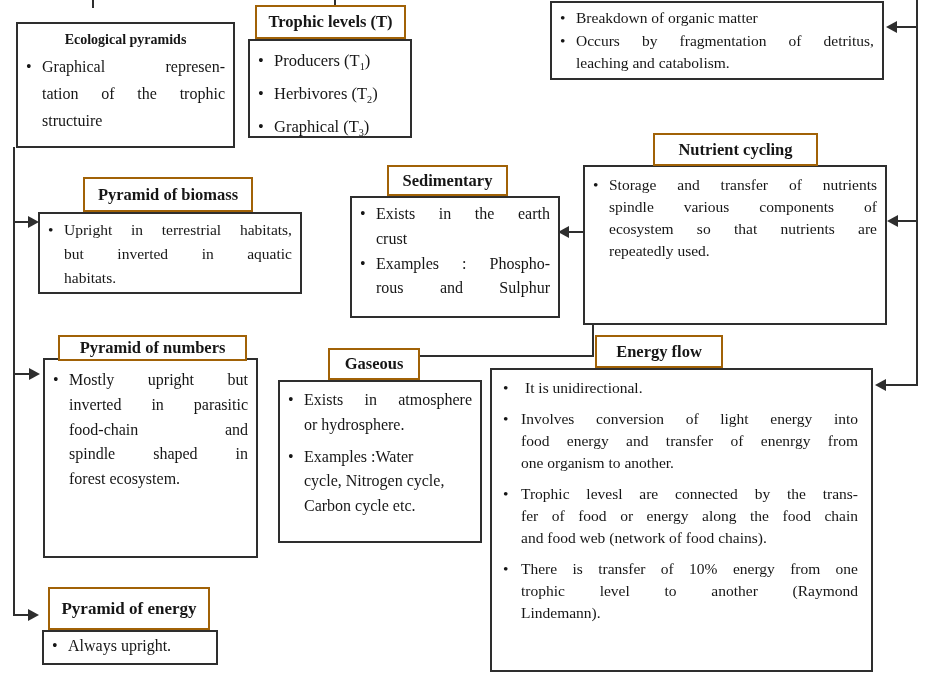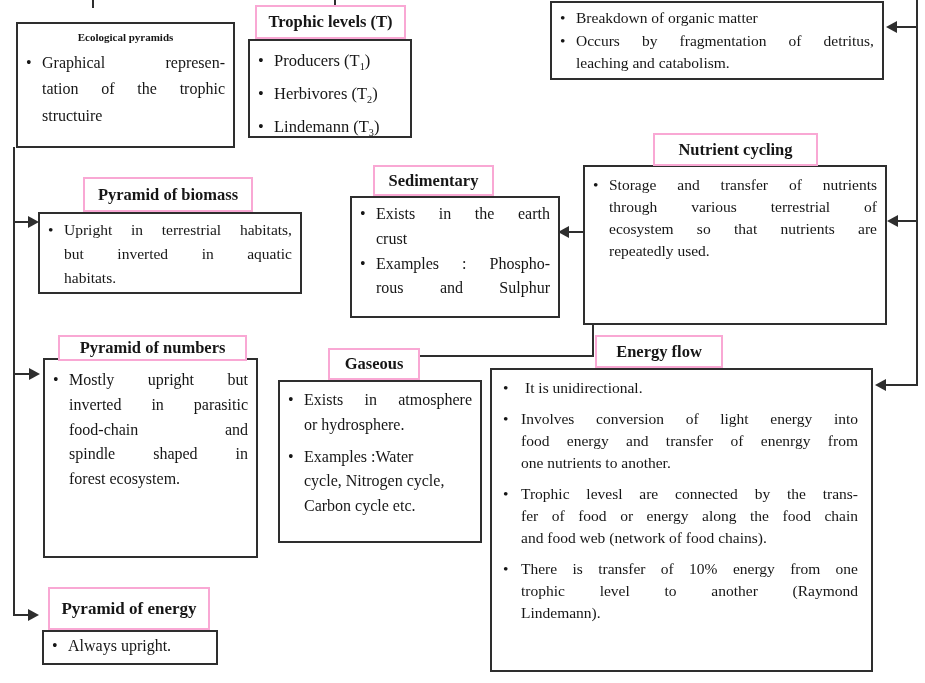--- a/index.html
+++ b/index.html
@@ -7,25 +7,25 @@
     position:relative;width:925px;height:683px;background:#ffffff;
     font-family:"Liberation Serif","DejaVu Serif",serif;
     color:#161616;overflow:hidden;
   }
   .box{
     position:absolute;background:#ffffff;border:2px solid #2e2e2e;
     box-sizing:border-box;z-index:2;padding:4px 8px 4px 8px;
     font-size:15.5px;line-height:1.42;
   }
   .titlebox{
-    position:absolute;background:#ffffff;border:2px solid #f9a8d4;
+    position:absolute;background:#ffffff;border:2px solid #a16207;
     box-sizing:border-box;z-index:4;display:flex;align-items:center;justify-content:center;
     font-weight:bold;font-size:16.5px;text-align:center;padding:1px 4px;
   }
-  .btitle{font-weight:bold;font-size:11px;text-align:center;margin:2px 0 4px 0;}
+  .btitle{font-weight:bold;font-size:14px;text-align:center;margin:2px 0 4px 0;}
   .bullet-item{display:flex;margin:0 0 7px 0;}
   .bullet{flex:0 0 16px;text-align:left;}
   .btext{flex:1;min-width:0;}
   .jline{text-align:justify;text-align-last:justify;}
   .wide{line-height:1.55;}
   .eco-text{line-height:1.68;font-size:16px;}
   .titem{display:flex;margin:0 0 7px 0;font-size:16.5px;}
   .titem sub{font-size:0.62em;}
   .h{position:absolute;height:2px;background:#2e2e2e;z-index:1;}
   .v{position:absolute;width:2px;background:#2e2e2e;z-index:1;}
@@ -60,21 +60,21 @@
     <div class="titem">
       <span class="bullet">•</span>
       <span><span>Producers (T</span><sub>1</sub><span>)</span></span>
     </div>
     <div class="titem">
       <span class="bullet">•</span>
       <span><span>Herbivores (T</span><sub>2</sub><span>)</span></span>
     </div>
     <div class="titem">
       <span class="bullet">•</span>
-      <span><span>Lindemann (T</span><sub>3</sub><span>)</span></span>
+      <span><span>Graphical (T</span><sub>3</sub><span>)</span></span>
     </div>
   </div>
 
   <div class="box" style="left:550px;top:1px;width:334px;height:79px;">
     <div class="bullet-item" style="margin-bottom:1px;">
       <span class="bullet">•</span>
       <div class="btext">
         <div>Breakdown of organic matter</div>
       </div>
     </div>
@@ -88,28 +88,28 @@
   </div>
 
   <div class="titlebox" style="left:653px;top:133px;width:165px;height:33px;">
     <span>Nutrient cycling</span>
   </div>
   <div class="box" style="left:583px;top:165px;width:304px;height:160px;padding-top:7px;">
     <div class="bullet-item">
       <span class="bullet">•</span>
       <div class="btext">
         <div class="jline">Storage and transfer of nutrients</div>
-        <div class="jline">through various terrestrial of</div>
+        <div class="jline">spindle various components of</div>
         <div class="jline">ecosystem so that nutrients are</div>
         <div>repeatedly used.</div>
       </div>
     </div>
   </div>
 
-  <div class="titlebox" style="left:373px;top:165px;width:121px;height:31px;">
+  <div class="titlebox" style="left:387px;top:165px;width:121px;height:31px;">
     <span>Sedimentary</span>
   </div>
   <div class="box wide" style="left:350px;top:196px;width:210px;height:122px;font-size:16px;">
     <div class="bullet-item" style="margin-bottom:0;">
       <span class="bullet">•</span>
       <div class="btext">
         <div class="jline">Exists in the earth</div>
         <div>crust</div>
       </div>
     </div>
@@ -181,21 +181,21 @@
       <span class="bullet" style="flex-basis:22px;">•</span>
       <div class="btext">
         <div>It is unidirectional.</div>
       </div>
     </div>
     <div class="bullet-item" style="margin-bottom:9px;">
       <span class="bullet" style="flex-basis:18px;">•</span>
       <div class="btext">
         <div class="jline">Involves conversion of light energy into</div>
         <div class="jline">food energy and transfer of enenrgy from</div>
-        <div>one nutrients to another.</div>
+        <div>one organism to another.</div>
       </div>
     </div>
     <div class="bullet-item" style="margin-bottom:9px;">
       <span class="bullet" style="flex-basis:18px;">•</span>
       <div class="btext">
         <div class="jline">Trophic levesl are connected by the trans-</div>
         <div class="jline">fer of food or energy along the food chain</div>
         <div>and food web (network of food chains).</div>
       </div>
     </div>

